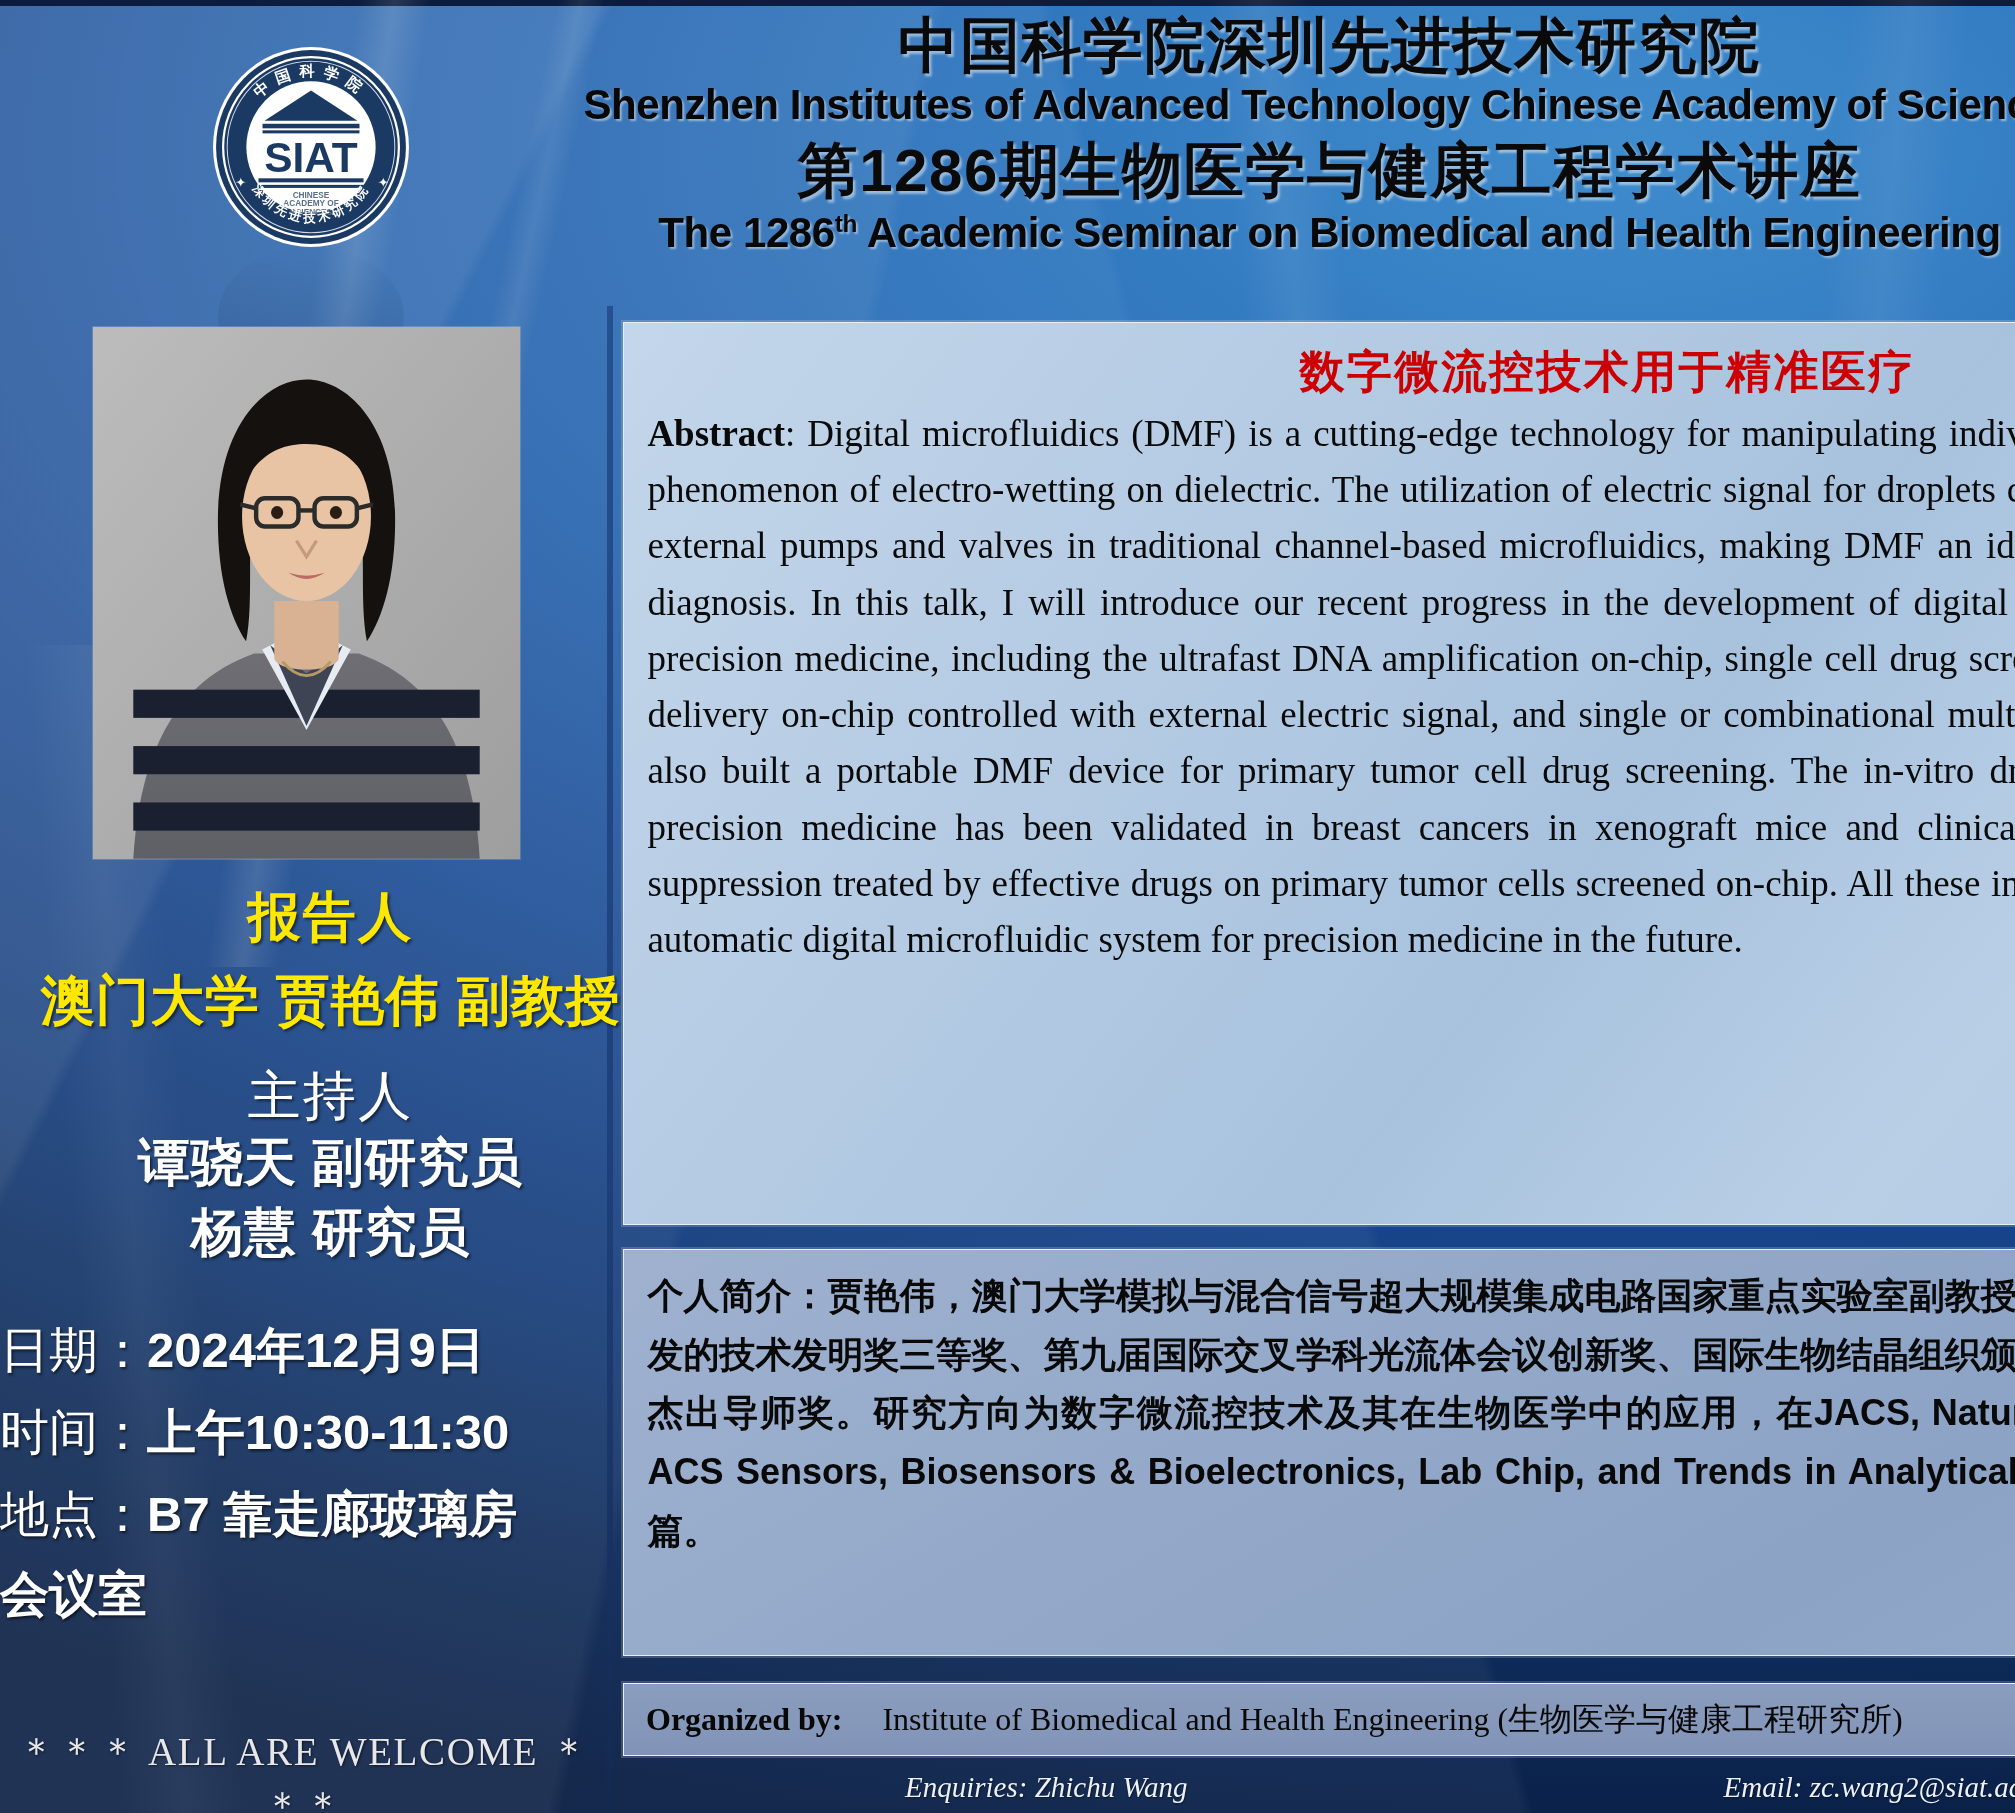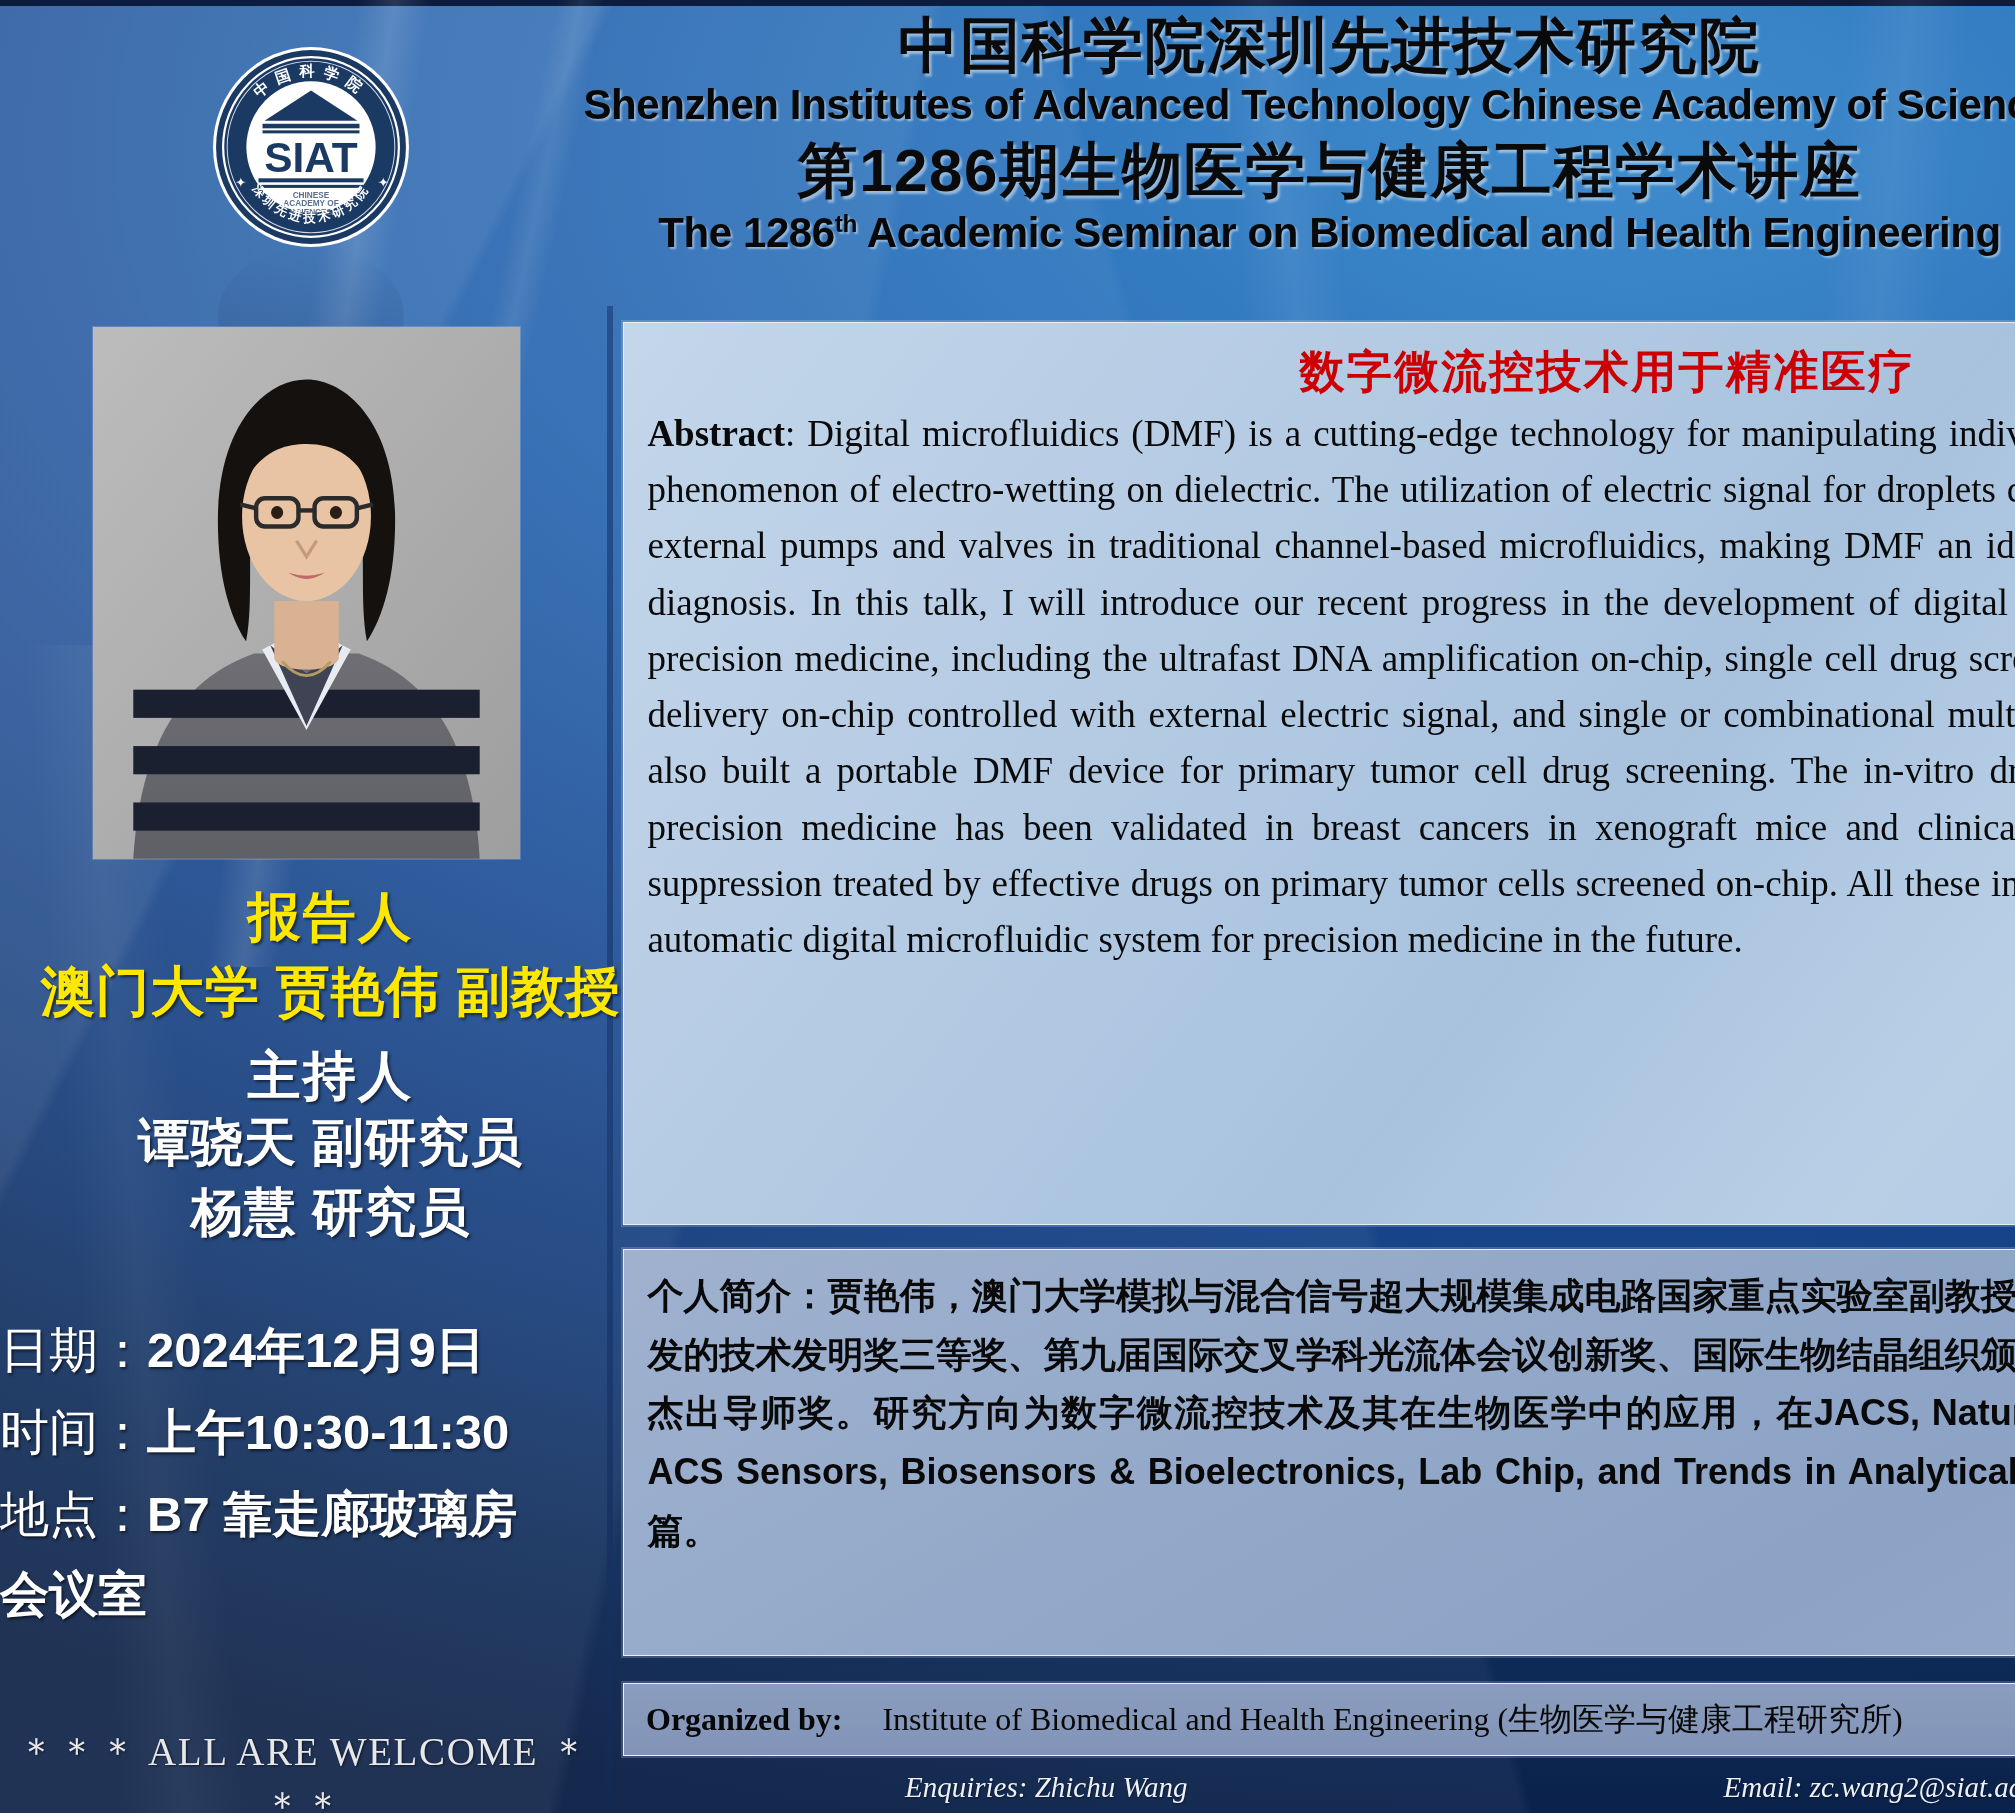--- a/index.html
+++ b/index.html
@@ -51,23 +51,23 @@
   
   .left-col{position:absolute;left:0;top:306px;width:607px;height:1507px;}
   .photo-frame{position:absolute;left:93px;top:21px;width:427px;height:532px;
     background:#b0b0b0;overflow:hidden;box-shadow:0 0 0 0.8px rgba(255,255,255,.22);}
   .photo-frame svg{width:100%;height:100%;display:block;}
 
   .speaker-block{position:absolute;left:0;top:580px;width:661px;text-align:center;}
   .lbl-yellow{font-size:53px;font-weight:700;color:#ffe800;line-height:1.18;letter-spacing:2.4px;
     text-shadow:2px 2px 2.8px rgba(0,0,0,.55);}
   .name-yellow{font-size:54px;font-weight:700;color:#ffe800;line-height:1.24;letter-spacing:0.8px;
-    text-shadow:2px 2px 2.8px rgba(0,0,0,.55);margin-top:9px;}
-  .lbl-white{font-size:53px;font-weight:700;color:#ffffff;line-height:1.2;letter-spacing:2.4px;
-    text-shadow:2px 2px 2.8px rgba(0,0,0,.55);margin-top:20px;}
+    text-shadow:2px 2px 2.8px rgba(0,0,0,.55);margin-top:18px;}
+  .lbl-white{font-size:53px;font-weight:400;color:#ffffff;line-height:1.2;letter-spacing:2.4px;
+    text-shadow:2px 2px 2.8px rgba(0,0,0,.55);margin-top:31px;}
   .name-white{font-size:52px;font-weight:700;color:#ffffff;line-height:1.34;letter-spacing:0.8px;
     text-shadow:2px 2px 2.8px rgba(0,0,0,.55);}
 
   .info-block{position:absolute;left:0;top:1020px;width:607px;}
   .info-row{font-size:49px;font-weight:700;color:#ffffff;line-height:1.0;margin-bottom:33px;
     text-shadow:1.6px 1.6px 2.8px rgba(0,0,0,.6);white-space:nowrap;}
   .info-row .k{font-weight:400;}
   .room{text-align:left;font-size:49px;font-weight:700;color:#ffffff;
     text-shadow:1.6px 1.6px 2.8px rgba(0,0,0,.6);margin-top:-10.5px;padding-right:28px;}
 

